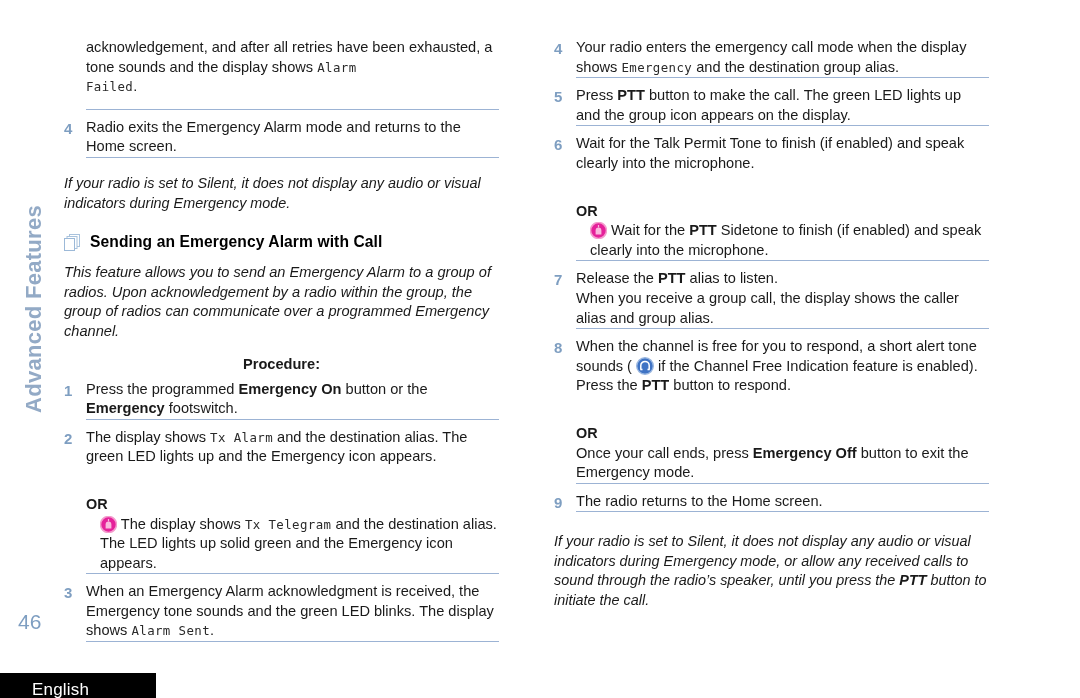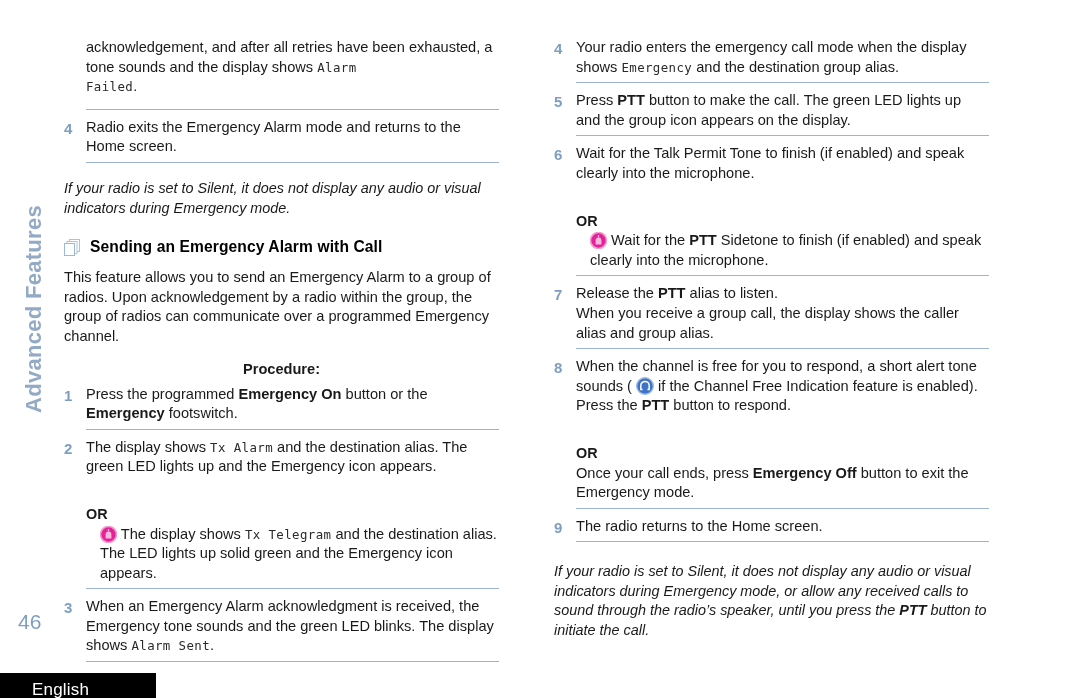--- a/index.html
+++ b/index.html
@@ -73,20 +73,21 @@
     width: 435px;
   }
   #col-left  { left: 64px;  }
   #col-right { left: 554px; }
 
   
   .para {
     font-size: 14.6px;
     line-height: 19.6px;
     margin: 0 0 0 0;
+    font-style: italic;
   }
 
   .note {
     font-style: italic;
     font-size: 14.4px;
     line-height: 19.6px;
   }
   .note b { font-style: italic; font-weight: bold; }
 
   .section-head {
@@ -119,21 +120,20 @@
     font-weight: bold;
     color: #7e9ec1;
     line-height: 19.6px;
     padding-top: 1px;
   }
   .step .body {
     flex: 1 1 auto;
     font-size: 14.6px;
     line-height: 19.6px;
     border-bottom: 1.6px solid #9cb3d4;
-    padding-bottom: 5px;
   }
 
   
   .cont {
     margin-left: 22px;
     font-size: 14.6px;
     line-height: 19.6px;
     border-bottom: 1.6px solid #9cb3d4;
     padding-bottom: 12px;
   }

